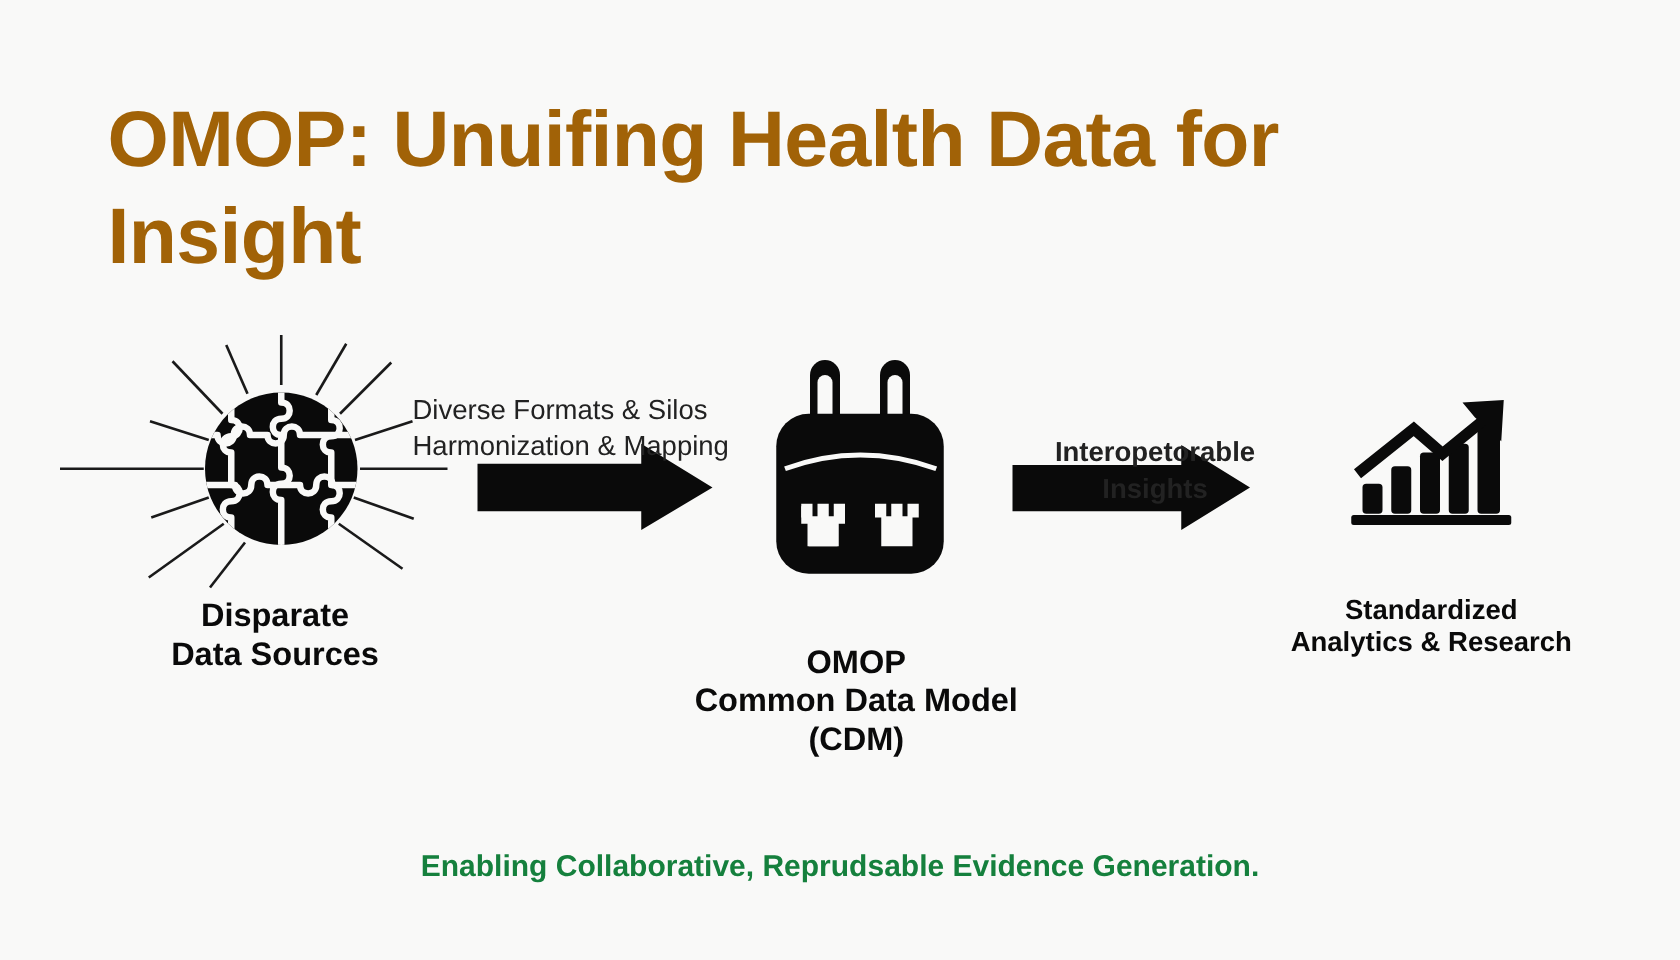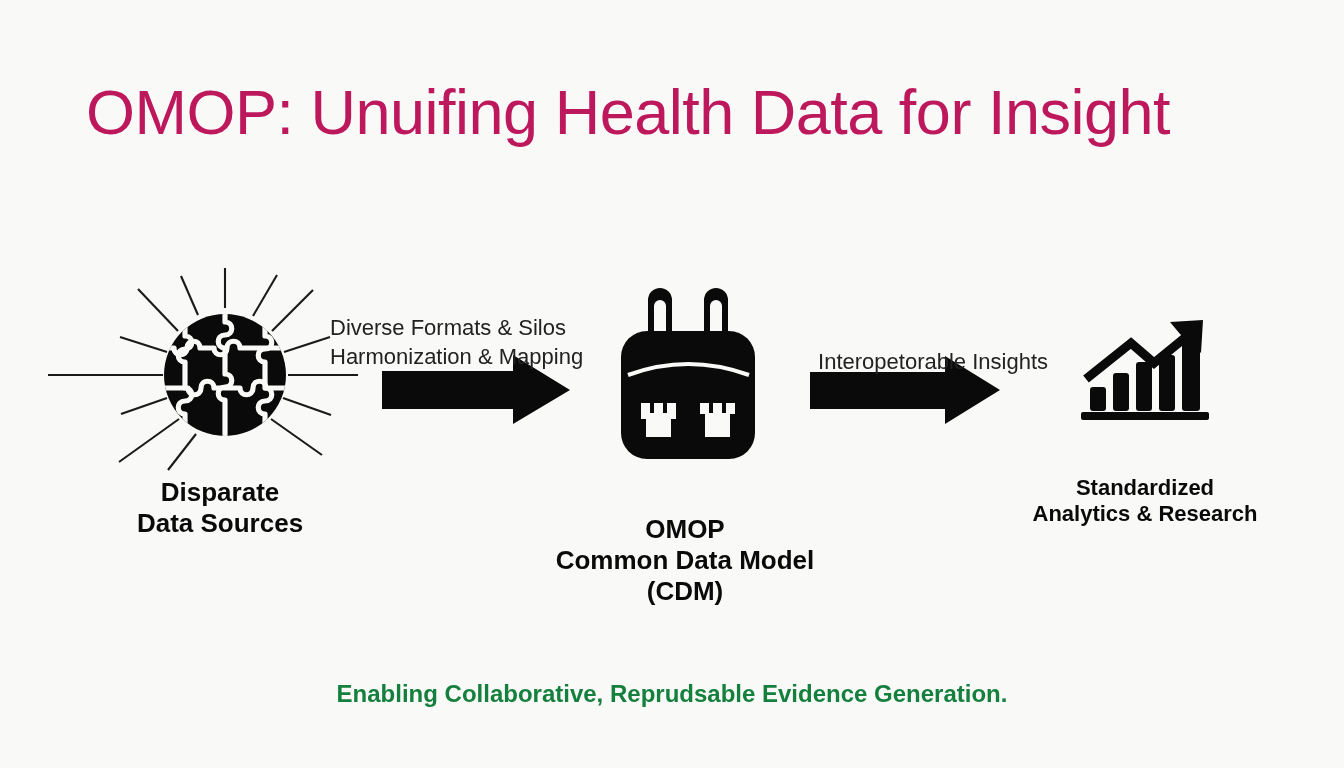--- a/index.html
+++ b/index.html
@@ -22,24 +22,24 @@
     height: 768px;
   }
 
   
   #title {
     position: absolute;
     left: 86px;
     top: 74px;
     width: 1090px;
     font-size: 63px;
-    font-weight: normal;
+    font-weight: bold;
     line-height: 1.22;
     letter-spacing: -0.5px;
-    color: #be185d;
+    color: #a16207;
     white-space: pre-line;
   }
 
   
   .abs { position: absolute; }
   .ctr-text {
     position: absolute;
     text-align: center;
     white-space: pre-line;
     margin-top: 27px;
@@ -80,21 +80,22 @@
   #caption-left {
     left: 330px;
     top: 286px;
     width: 260px;
     text-align: left;
   }
   #caption-right {
     left: 800px;
     top: 320px;
     width: 248px;
-    text-align: right;
+    text-align: center;
+    font-weight: bold;
   }
 
   
   #tagline {
     left: 172px;
     top: 653px;
     width: 1000px;
     font-size: 24px;
     font-weight: bold;
     color: #15803d;

